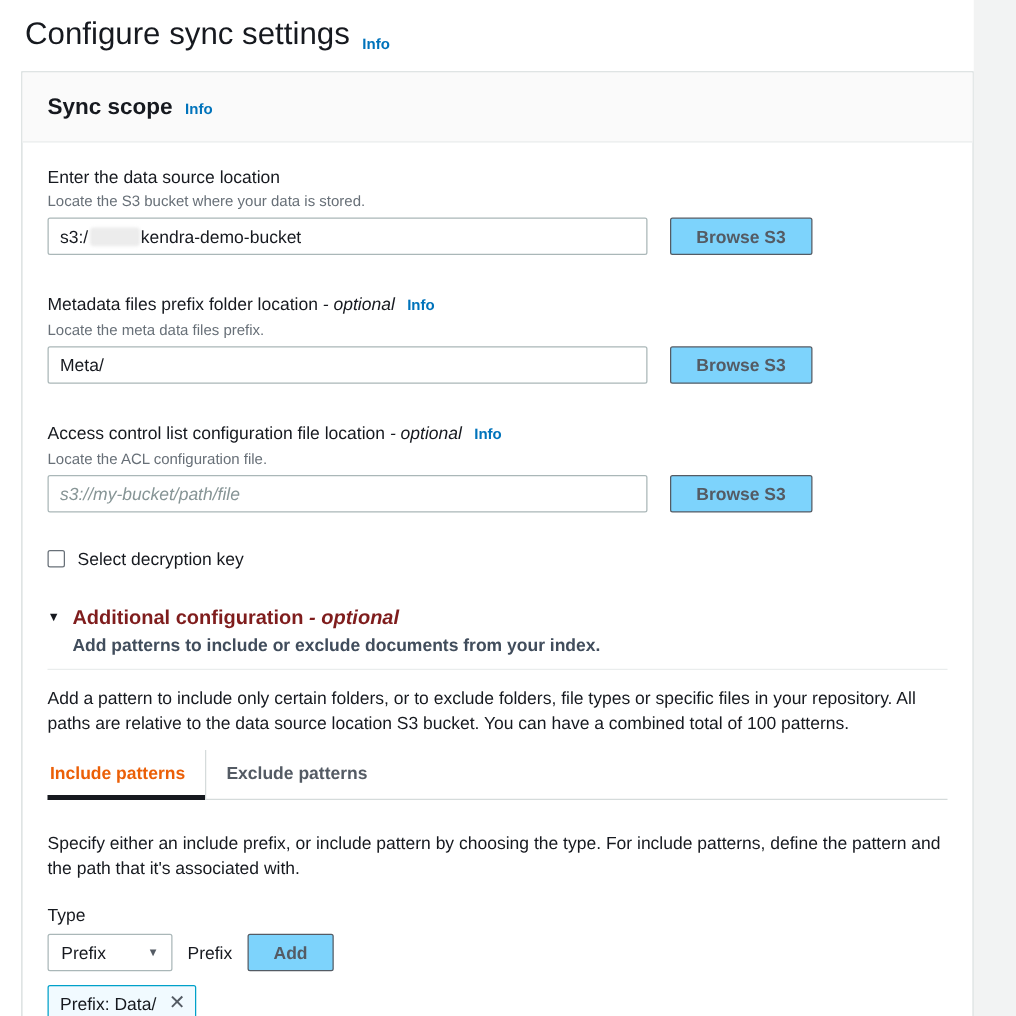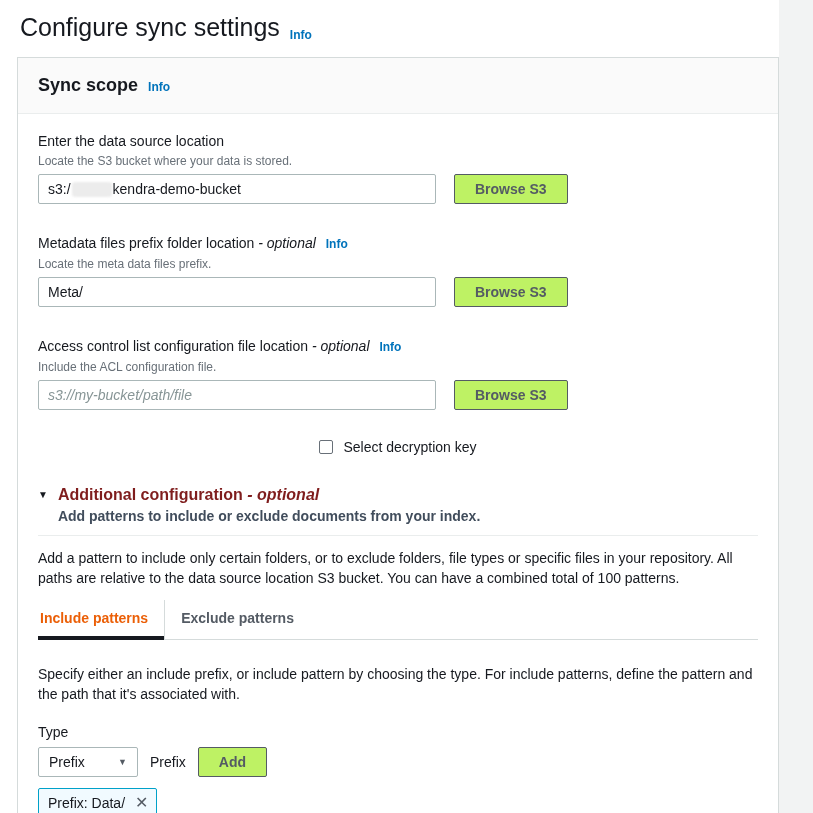--- a/index.html
+++ b/index.html
@@ -30,37 +30,37 @@
   .card-body { padding:17px 20px 24px 20px; }
 
   .field { margin-bottom:29px; }
   .label-row { font-size:14px; color:#16191f; line-height:20px; }
   .label-row .optional { font-style:italic; }
   .label-row .info-link { margin-left:6px; }
   .desc { font-size:12px; color:#687078; line-height:16px; margin-top:2px; }
   .control-row { display:flex; align-items:center; gap:18px; margin-top:5px; }
 
   .text-input {
-    width:398px; height:30px; border:1px solid #aab7b8; border-radius:2px;
+    width:480px; height:30px; border:1px solid #aab7b8; border-radius:2px;
     padding:0 9px; font-family:"Liberation Sans",sans-serif;
     font-size:14px; color:#16191f; background:#fff;
   }
   .text-input::placeholder { color:#879596; font-style:italic; }
   .fake-input { display:flex; align-items:center; }
   .redacted {
     display:inline-block; width:40px; height:15px; background:#ececec;
     border-radius:3px; filter:blur(1.2px); margin:0 1px;
   }
   .btn {
-    height:30px; padding:0 20px; background:#bef264; border:1px solid #545b64;
+    height:30px; padding:0 20px; background:#7dd3fc; border:1px solid #545b64;
     border-radius:2px; color:#545b64; font-family:"Liberation Sans",sans-serif;
     font-size:14px; font-weight:700; cursor:pointer; white-space:nowrap;
   }
 
-  .checkbox-row { display:flex; align-items:center; gap:10px; margin-top:25px;justify-content:center; }
+  .checkbox-row { display:flex; align-items:center; gap:10px; margin-top:25px; }
   .checkbox { width:14px; height:14px; border:1px solid #687078; border-radius:2px; background:#fff; cursor:pointer; }
   .checkbox-label { font-size:14px; color:#16191f; }
 
   .expander { display:flex; gap:10px; margin-top:31px; cursor:pointer; }
   .caret-down { font-size:10px; color:#16191f; padding-top:3px; }
   .expander-title { font-size:16px; font-weight:700; color:#7f1d1d; line-height:18px; }
   .expander-title .optional { font-style:italic; }
   .expander-subtitle { font-size:14px; font-weight:700; color:#414d5c; margin-top:3px; line-height:18px; }
 
   .divider { border-top:1px solid #eaeded; margin-top:10px; }
@@ -145,21 +145,21 @@
       </div>
     </div>
 
     
     <div class="field">
       <div class="label-row">
         <span>Access control list configuration file location</span>
         <span class="optional">- optional</span>
         <a class="info-link">Info</a>
       </div>
-      <div class="desc">Include the ACL configuration file.</div>
+      <div class="desc">Locate the ACL configuration file.</div>
       <div class="control-row">
         <input class="text-input" placeholder="s3://my-bucket/path/file" style="">
         <button class="btn">Browse S3</button>
       </div>
     </div>
 
     
     <div class="checkbox-row">
       <span class="checkbox"></span>
       <span class="checkbox-label">Select decryption key</span>

